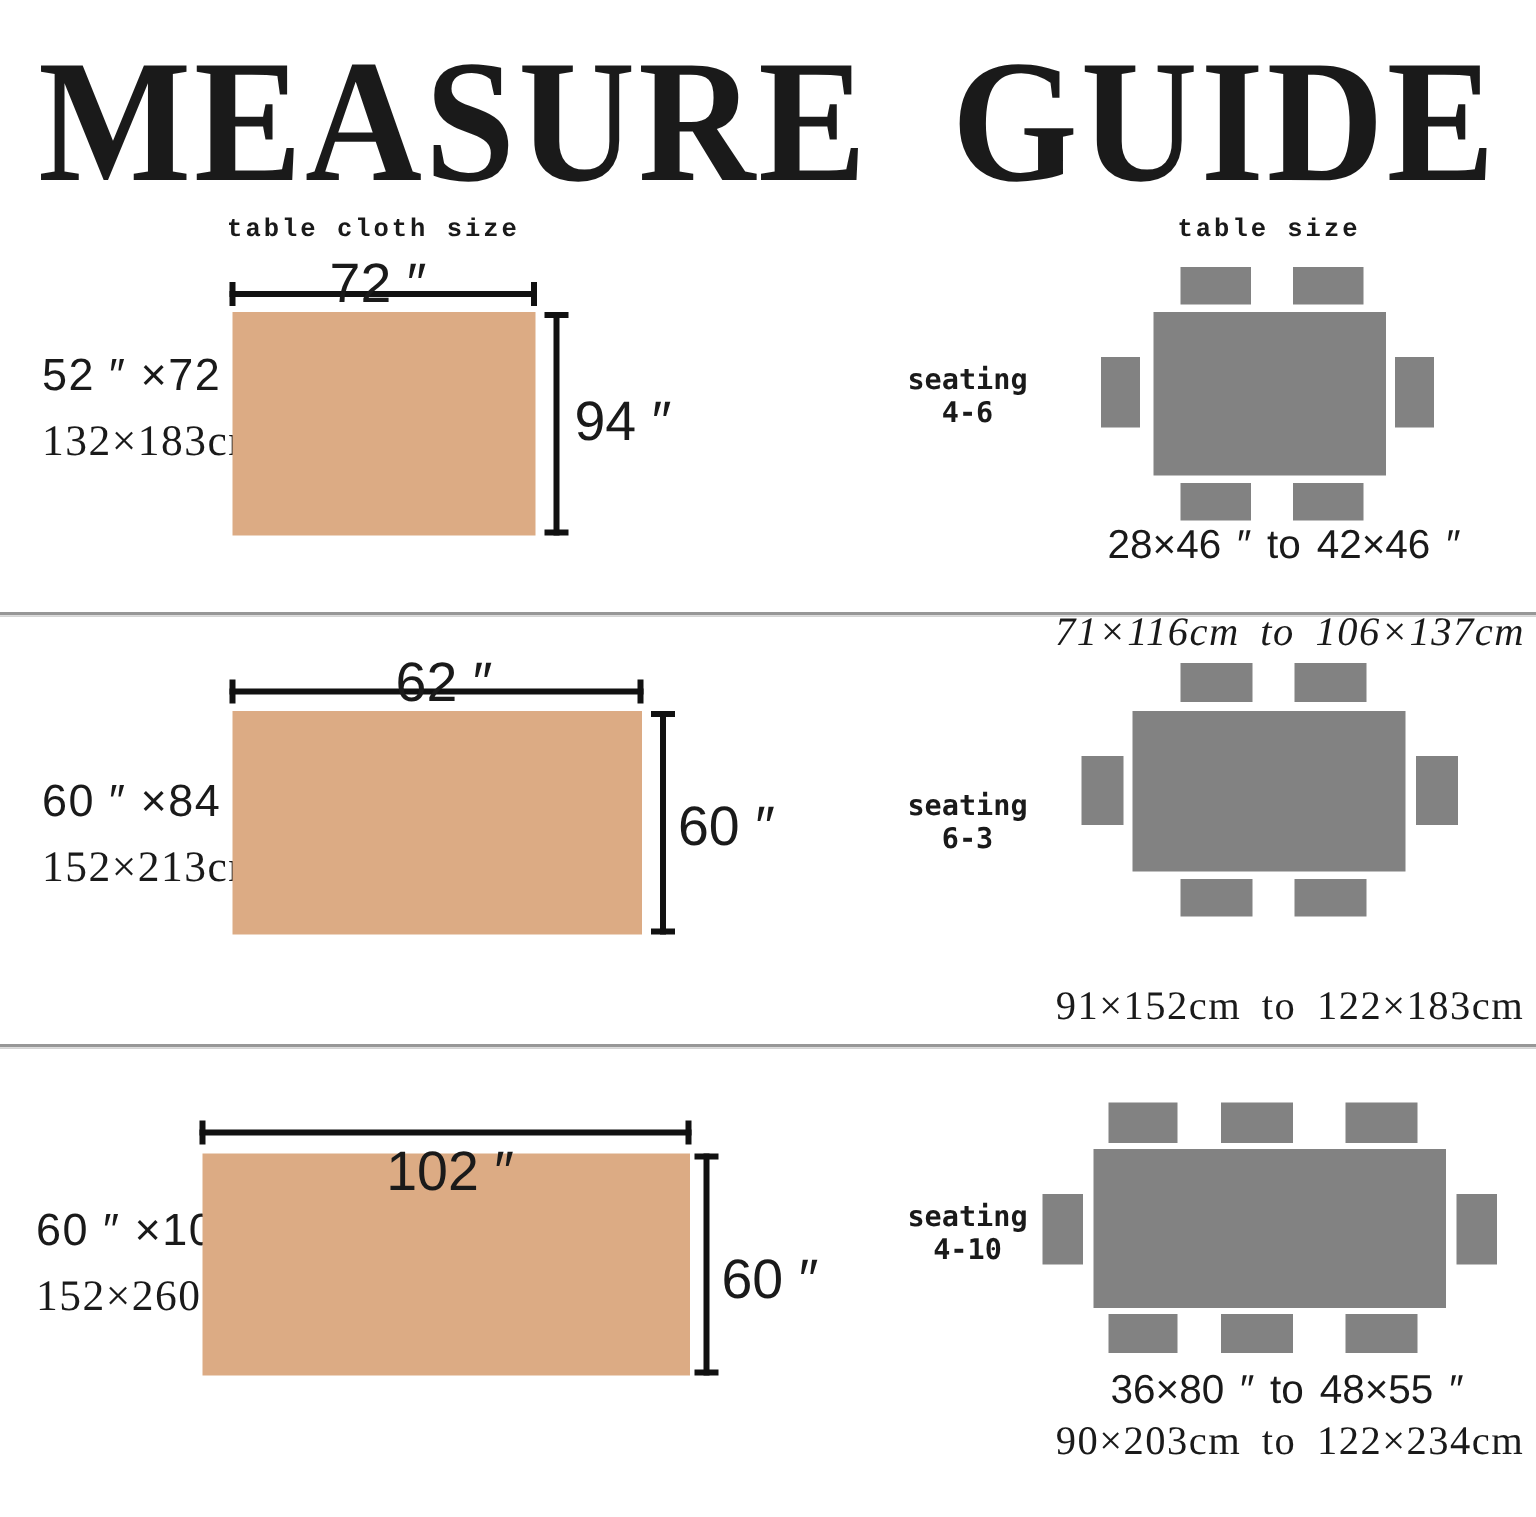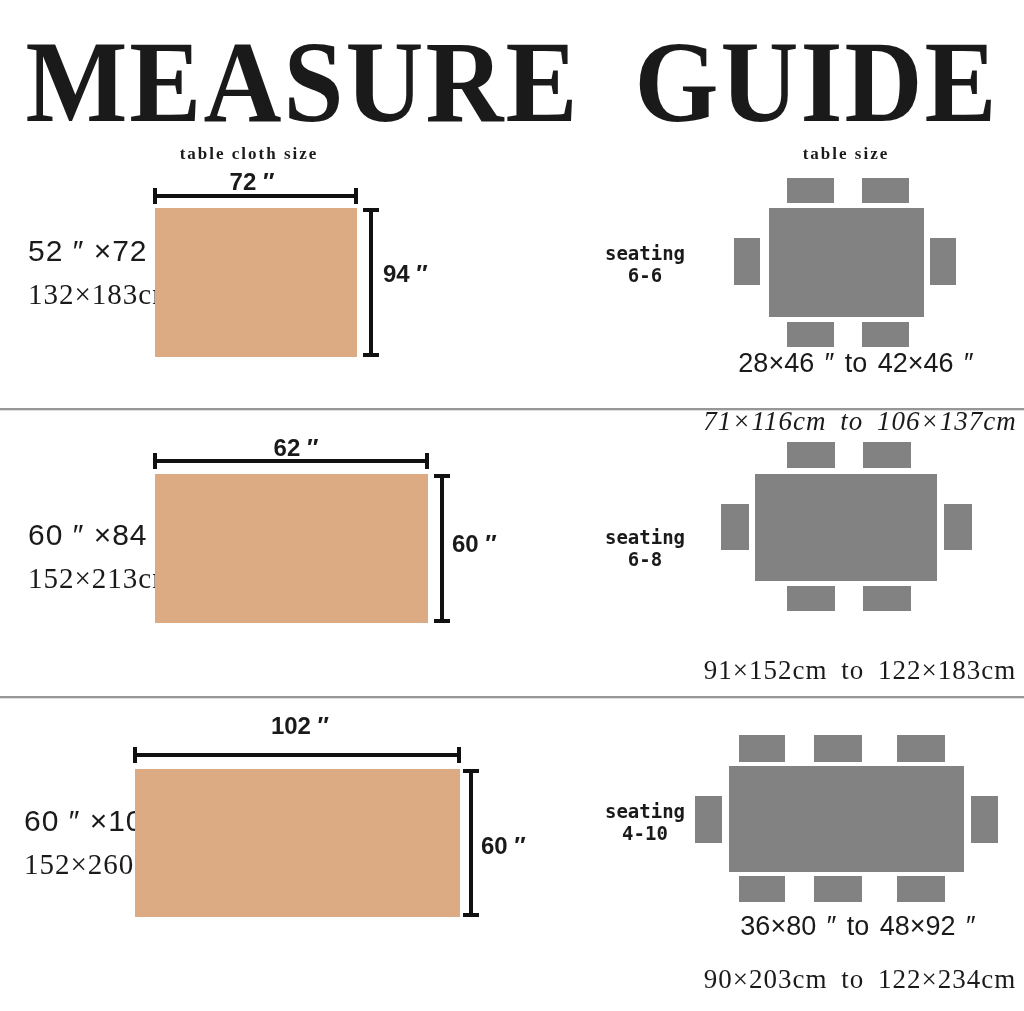--- a/index.html
+++ b/index.html
@@ -4,27 +4,27 @@
 <style>
   html,body{margin:0;padding:0;background:#ffffff;}
   .canvas{position:relative;width:1024px;height:1011px;background:#fff;overflow:hidden;
           font-family:"Liberation Sans",sans-serif;color:var(--ink,#1a1a1a);}
   .abs{position:absolute;white-space:nowrap;}
   .cx{transform:translateX(-50%);}
   .title{width:100%;text-align:center;top:24px;left:0;
          font-family:"Liberation Serif",serif;font-weight:700;font-size:108px;line-height:1;
          letter-spacing:2px;word-spacing:26px;color:var(--ink,#1a1a1a);
          transform:scaleY(1.08);transform-origin:top center;margin:0;}
-  .colhead{font-family:Liberation Serif, serif;font-size:17px;
+  .colhead{font-family:Liberation Mono, monospace;font-size:17px;
            letter-spacing:2px;font-weight:700;}
   .cloth{background:var(--cloth,#dcab84);}
   .tbl{background:var(--table_gray,#828282);}
   .sans-in{font-size:30px;letter-spacing:1px;}
   .serif-cm{font-family:"Liberation Serif",serif;font-size:29px;letter-spacing:1px;}
-  .dimlabel{font-size:24px;font-weight:bold;}
+  .dimlabel{font-size:37px;}
   .seating{font-family:"DejaVu Sans Mono","Liberation Mono",monospace;font-size:19px;
            line-height:1.18;text-align:center;font-weight:700;}
   .range-in{font-size:27px;word-spacing:3px;}
   .range-cm{font-family:"Liberation Serif",serif;font-size:27px;letter-spacing:1px;word-spacing:6px;}
   
   .hdim{height:4px;background:#111;}
   .hdim::before,.hdim::after{content:"";position:absolute;width:4px;height:16px;background:#111;top:-6px;}
   .hdim::before{left:0;}
   .hdim::after{right:0;}
   .vdim{width:4px;background:#111;}
@@ -47,21 +47,21 @@
   <div class="abs serif-cm" style="left:28px;top:278px;">132×183cm</div>
 
   <div class="abs cloth" style="left:155px;top:208px;width:202px;height:149px;"></div>
   <div class="abs hdim" style="left:153px;top:194px;width:205px;"></div>
   <div class="abs dimlabel cx" style="left:252px;top:168px;">72 ″</div>
   <div class="abs vdim" style="left:369px;top:208px;height:149px;"></div>
   <div class="abs dimlabel" style="left:383px;top:260px;">94 ″</div>
 
   <div class="abs seating cx" style="left:645px;top:242px;">
     <div>seating</div>
-    <div>6-6</div>
+    <div>4-6</div>
   </div>
 
   <div class="abs tbl" style="left:769px;top:208px;width:155px;height:109px;"></div>
   <div class="abs tbl" style="left:787px;top:178px;width:47px;height:25px;"></div>
   <div class="abs tbl" style="left:862px;top:178px;width:47px;height:25px;"></div>
   <div class="abs tbl" style="left:787px;top:322px;width:47px;height:25px;"></div>
   <div class="abs tbl" style="left:862px;top:322px;width:47px;height:25px;"></div>
   <div class="abs tbl" style="left:734px;top:238px;width:26px;height:47px;"></div>
   <div class="abs tbl" style="left:930px;top:238px;width:26px;height:47px;"></div>
 
@@ -74,55 +74,55 @@
   <div class="abs serif-cm" style="left:28px;top:562px;">152×213cm</div>
 
   <div class="abs cloth" style="left:155px;top:474px;width:273px;height:149px;"></div>
   <div class="abs hdim" style="left:153px;top:459px;width:276px;"></div>
   <div class="abs dimlabel cx" style="left:296px;top:434px;">62 ″</div>
   <div class="abs vdim" style="left:440px;top:474px;height:149px;"></div>
   <div class="abs dimlabel" style="left:452px;top:530px;">60 ″</div>
 
   <div class="abs seating cx" style="left:645px;top:526px;">
     <div>seating</div>
-    <div>6-8</div>
+    <div>6-3</div>
   </div>
 
   <div class="abs tbl" style="left:755px;top:474px;width:182px;height:107px;"></div>
   <div class="abs tbl" style="left:787px;top:442px;width:48px;height:26px;"></div>
   <div class="abs tbl" style="left:863px;top:442px;width:48px;height:26px;"></div>
   <div class="abs tbl" style="left:787px;top:586px;width:48px;height:25px;"></div>
   <div class="abs tbl" style="left:863px;top:586px;width:48px;height:25px;"></div>
   <div class="abs tbl" style="left:721px;top:504px;width:28px;height:46px;"></div>
   <div class="abs tbl" style="left:944px;top:504px;width:28px;height:46px;"></div>
 
   <div class="abs range-cm cx" style="left:860px;top:655px;">91×152cm to 122×183cm</div>
 
   <div class="abs divider" style="top:696px;"></div>
 
   <div class="abs sans-in" style="left:24px;top:804px;">60 ″ ×102 ″</div>
   <div class="abs serif-cm" style="left:24px;top:848px;">152×260cm</div>
 
   <div class="abs cloth" style="left:135px;top:769px;width:325px;height:148px;"></div>
   <div class="abs hdim" style="left:133px;top:753px;width:328px;"></div>
-  <div class="abs dimlabel cx" style="left:300px;top:712px;">102 ″</div>
+  <div class="abs dimlabel cx" style="left:300px;top:760px;">102 ″</div>
   <div class="abs vdim" style="left:469px;top:769px;height:148px;"></div>
   <div class="abs dimlabel" style="left:481px;top:832px;">60 ″</div>
 
   <div class="abs seating cx" style="left:645px;top:800px;">
     <div>seating</div>
     <div>4-10</div>
   </div>
 
   <div class="abs tbl" style="left:729px;top:766px;width:235px;height:106px;"></div>
   <div class="abs tbl" style="left:739px;top:735px;width:46px;height:27px;"></div>
   <div class="abs tbl" style="left:814px;top:735px;width:48px;height:27px;"></div>
   <div class="abs tbl" style="left:897px;top:735px;width:48px;height:27px;"></div>
   <div class="abs tbl" style="left:739px;top:876px;width:46px;height:26px;"></div>
   <div class="abs tbl" style="left:814px;top:876px;width:48px;height:26px;"></div>
   <div class="abs tbl" style="left:897px;top:876px;width:48px;height:26px;"></div>
   <div class="abs tbl" style="left:695px;top:796px;width:27px;height:47px;"></div>
   <div class="abs tbl" style="left:971px;top:796px;width:27px;height:47px;"></div>
 
-  <div class="abs range-in cx" style="left:858px;top:911px;">36×80 ″  to 48×92 ″</div>
-  <div class="abs range-cm cx" style="left:860px;top:945px;margin-top:19px;">90×203cm to 122×234cm</div>
+  <div class="abs range-in cx" style="left:858px;top:911px;">36×80 ″  to 48×55 ″</div>
+  <div class="abs range-cm cx" style="left:860px;top:945px;">90×203cm to 122×234cm</div>
 
 </div>
 
 </body></html>

